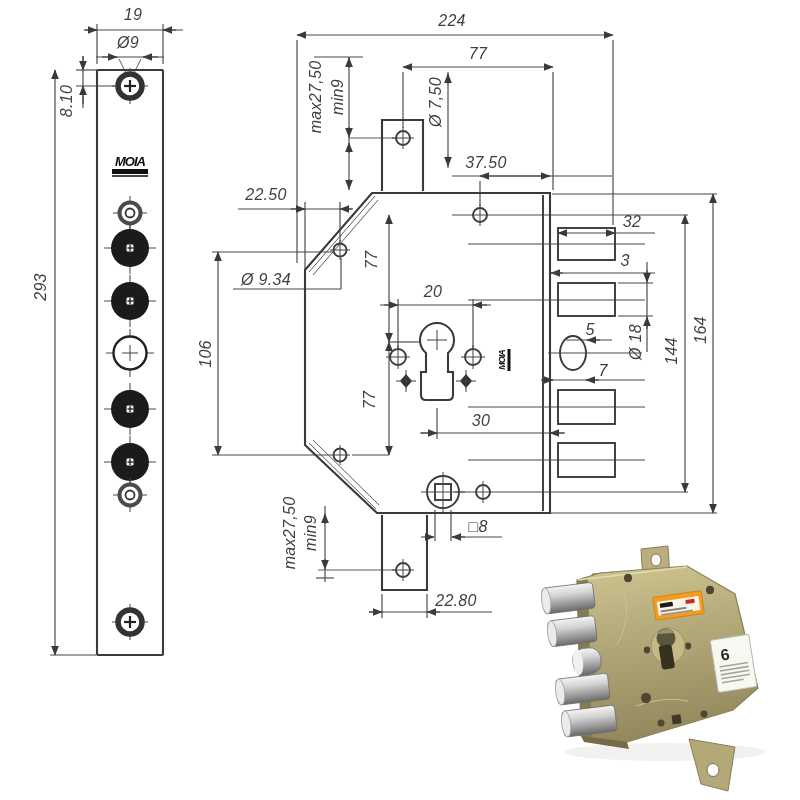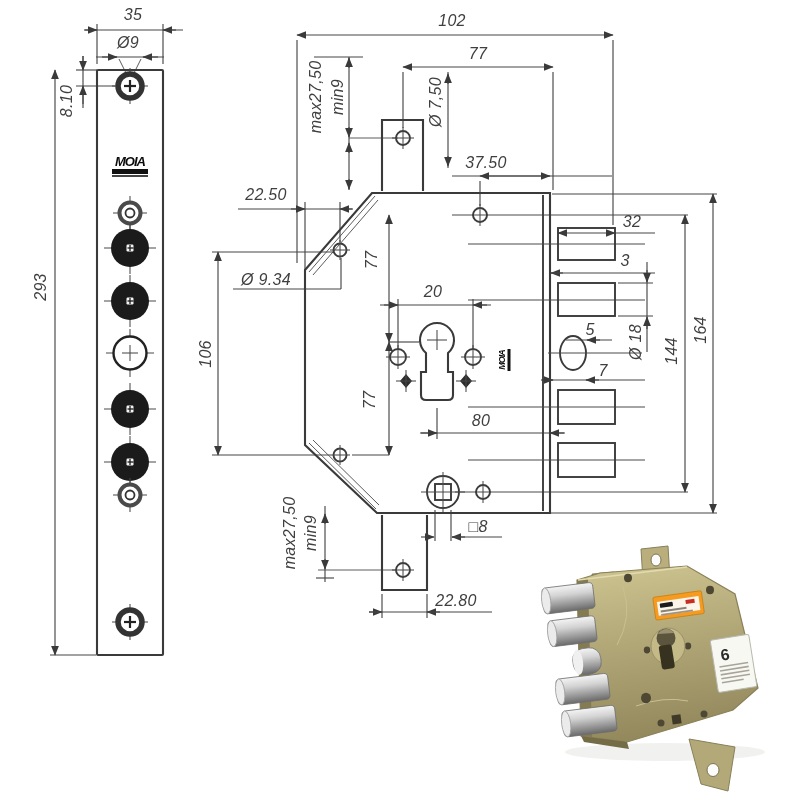--- a/index.html
+++ b/index.html
@@ -402,40 +402,40 @@
     <ellipse cx="560" cy="689" rx="4.5" ry="13" fill="#ebebeb" stroke="#9b9b9b" stroke-width="0.8"></ellipse>
   </g>
   <g transform="rotate(-7 590 721)">
     <rect x="563" y="708" width="53" height="26" rx="4" fill="url(#chrome)" stroke="#6f6f6f" stroke-width="0.8"></rect>
     <ellipse cx="566" cy="721" rx="4.5" ry="13" fill="#ebebeb" stroke="#9b9b9b" stroke-width="0.8"></ellipse>
   </g>
 </g>
 </svg>
 
 <div>
-  <div class="dim" style="left:133px;top:15px">35</div>
+  <div class="dim" style="left:133px;top:15px">19</div>
   <div class="dim" style="left:128px;top:43px">Ø9</div>
   <div class="dim rot" style="left:67px;top:101px">8.10</div>
   <div class="dim rot" style="left:41px;top:287px">293</div>
 
-  <div class="dim" style="left:452px;top:21px">102</div>
+  <div class="dim" style="left:452px;top:21px">224</div>
   <div class="dim" style="left:478px;top:54px">77</div>
   <div class="dim rot" style="left:316px;top:97px">max27,50</div>
   <div class="dim rot" style="left:338px;top:97px">min9</div>
   <div class="dim rot" style="left:436px;top:102px">Ø 7,50</div>
   <div class="dim" style="left:486px;top:163px">37.50</div>
   <div class="dim" style="left:266px;top:195px">22.50</div>
   <div class="dim" style="left:266px;top:280px">Ø 9.34</div>
   <div class="dim rot" style="left:372px;top:260px">77</div>
   <div class="dim" style="left:433px;top:292px">20</div>
   <div class="dim rot" style="left:206px;top:354px">106</div>
   <div class="dim rot" style="left:370px;top:400px">77</div>
   <div class="dim" style="left:590px;top:330px">5</div>
   <div class="dim" style="left:603px;top:371px">7</div>
-  <div class="dim" style="left:481px;top:421px">80</div>
+  <div class="dim" style="left:481px;top:421px">30</div>
   <div class="dim" style="left:632px;top:222px">32</div>
   <div class="dim" style="left:625px;top:261px">3</div>
   <div class="dim rot" style="left:636px;top:342px">Ø 18</div>
   <div class="dim rot" style="left:672px;top:351px">144</div>
   <div class="dim rot" style="left:701px;top:330px">164</div>
   <div class="dim" style="left:478px;top:527px">□8</div>
   <div class="dim" style="left:456px;top:601px">22.80</div>
   <div class="dim rot" style="left:290px;top:533px">max27,50</div>
   <div class="dim rot" style="left:311px;top:533px">min9</div>
 </div>

